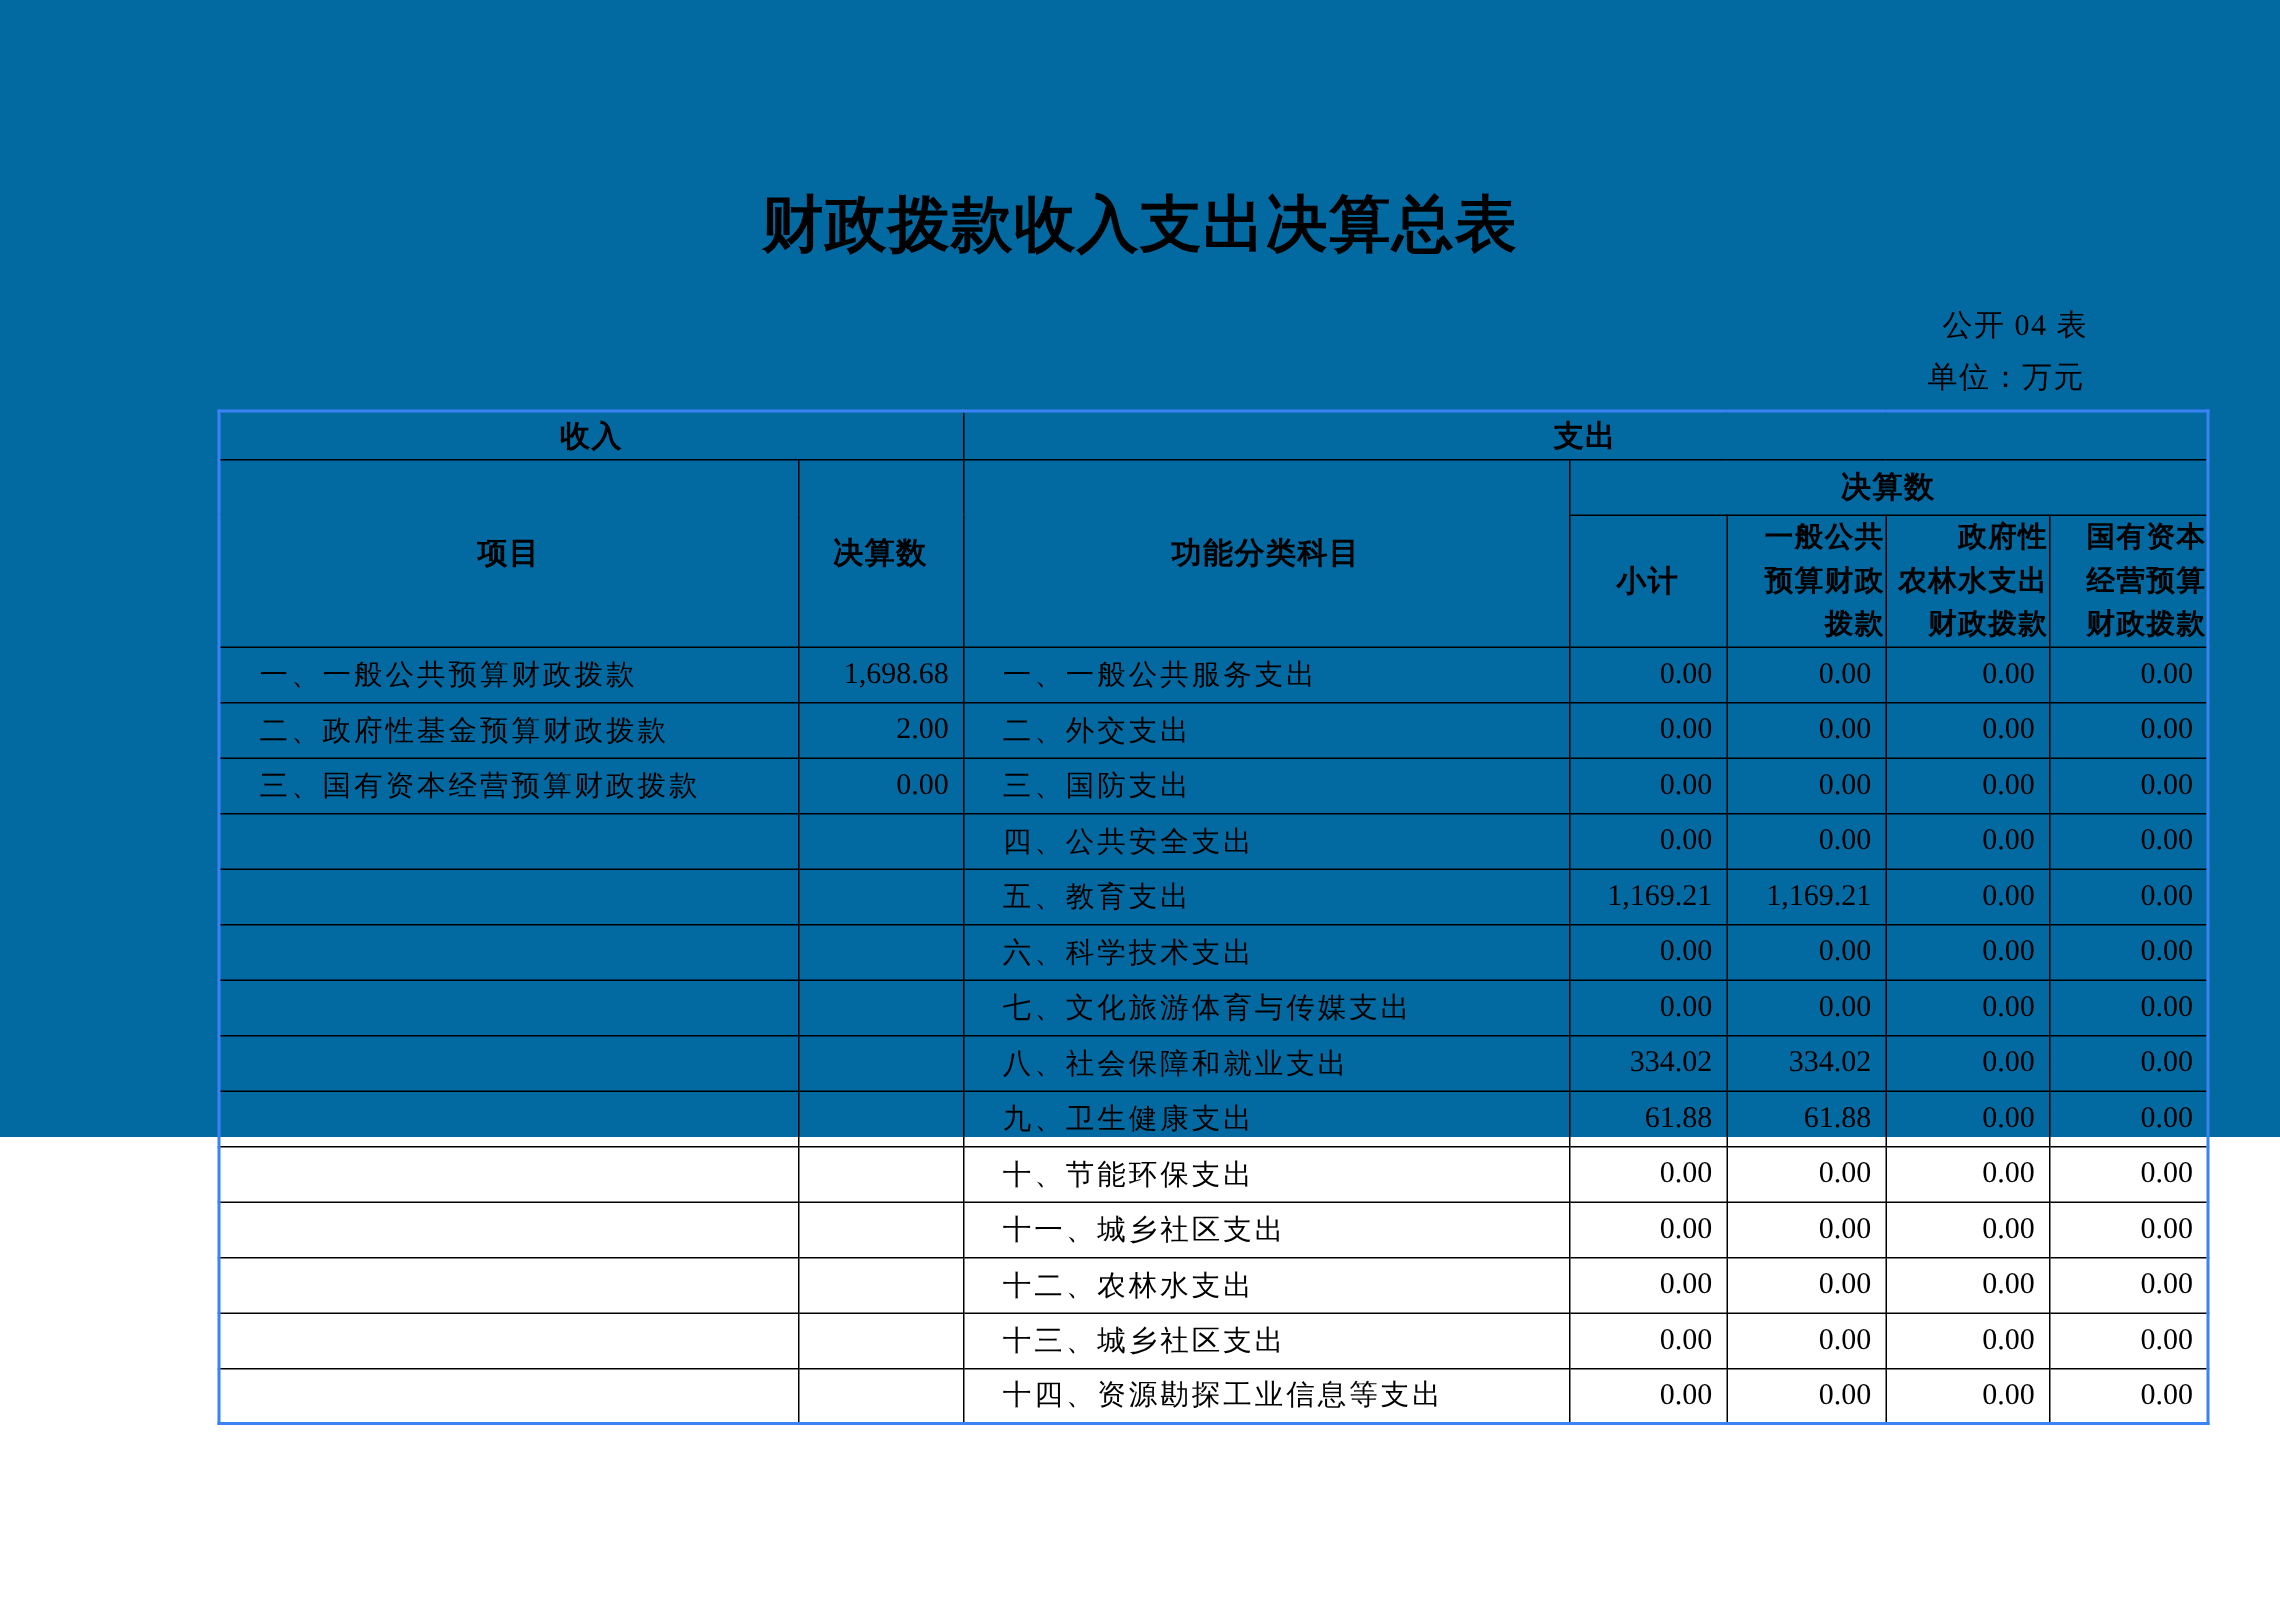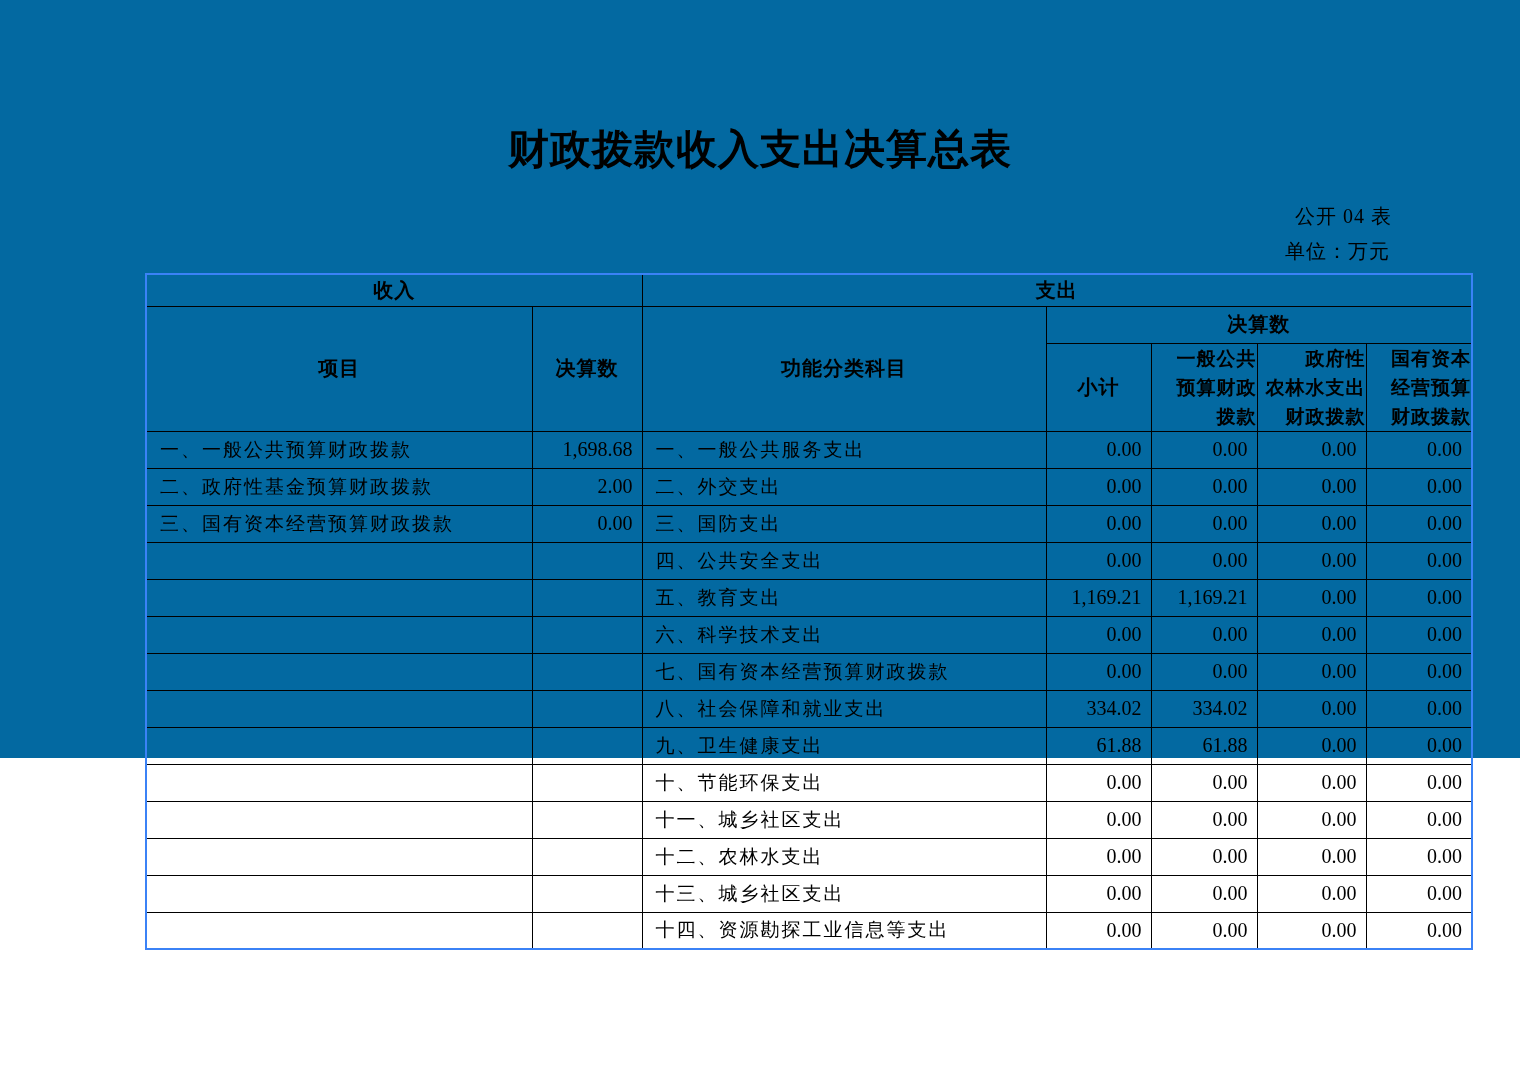--- a/index.html
+++ b/index.html
@@ -76,21 +76,21 @@
     font-size: 19px;
     text-align: right;
     letter-spacing: 1px;
     white-space: pre-line;
     line-height: 29px;
   }
   .item-cell {
     font-family: "DejaVu Serif", serif;
     font-size: 19px;
     text-align: left;
-    padding-left: 13px;
+    padding-left: 26px;
     letter-spacing: 2px;
     white-space: nowrap;
   }
   .num-cell {
     font-family: "Liberation Serif", serif;
     font-size: 20px;
     text-align: right;
     padding-right: 9px;
     white-space: nowrap;
   }
@@ -191,21 +191,21 @@
       <td class="num-cell"></td>
       <td class="item-cell">六、科学技术支出</td>
       <td class="num-cell">0.00</td>
       <td class="num-cell">0.00</td>
       <td class="num-cell">0.00</td>
       <td class="num-cell">0.00</td>
     </tr>
     <tr class="row-data">
       <td class="item-cell"></td>
       <td class="num-cell"></td>
-      <td class="item-cell">七、国有资本经营预算财政拨款</td>
+      <td class="item-cell">七、文化旅游体育与传媒支出</td>
       <td class="num-cell">0.00</td>
       <td class="num-cell">0.00</td>
       <td class="num-cell">0.00</td>
       <td class="num-cell">0.00</td>
     </tr>
     <tr class="row-data">
       <td class="item-cell"></td>
       <td class="num-cell"></td>
       <td class="item-cell">八、社会保障和就业支出</td>
       <td class="num-cell">334.02</td>

